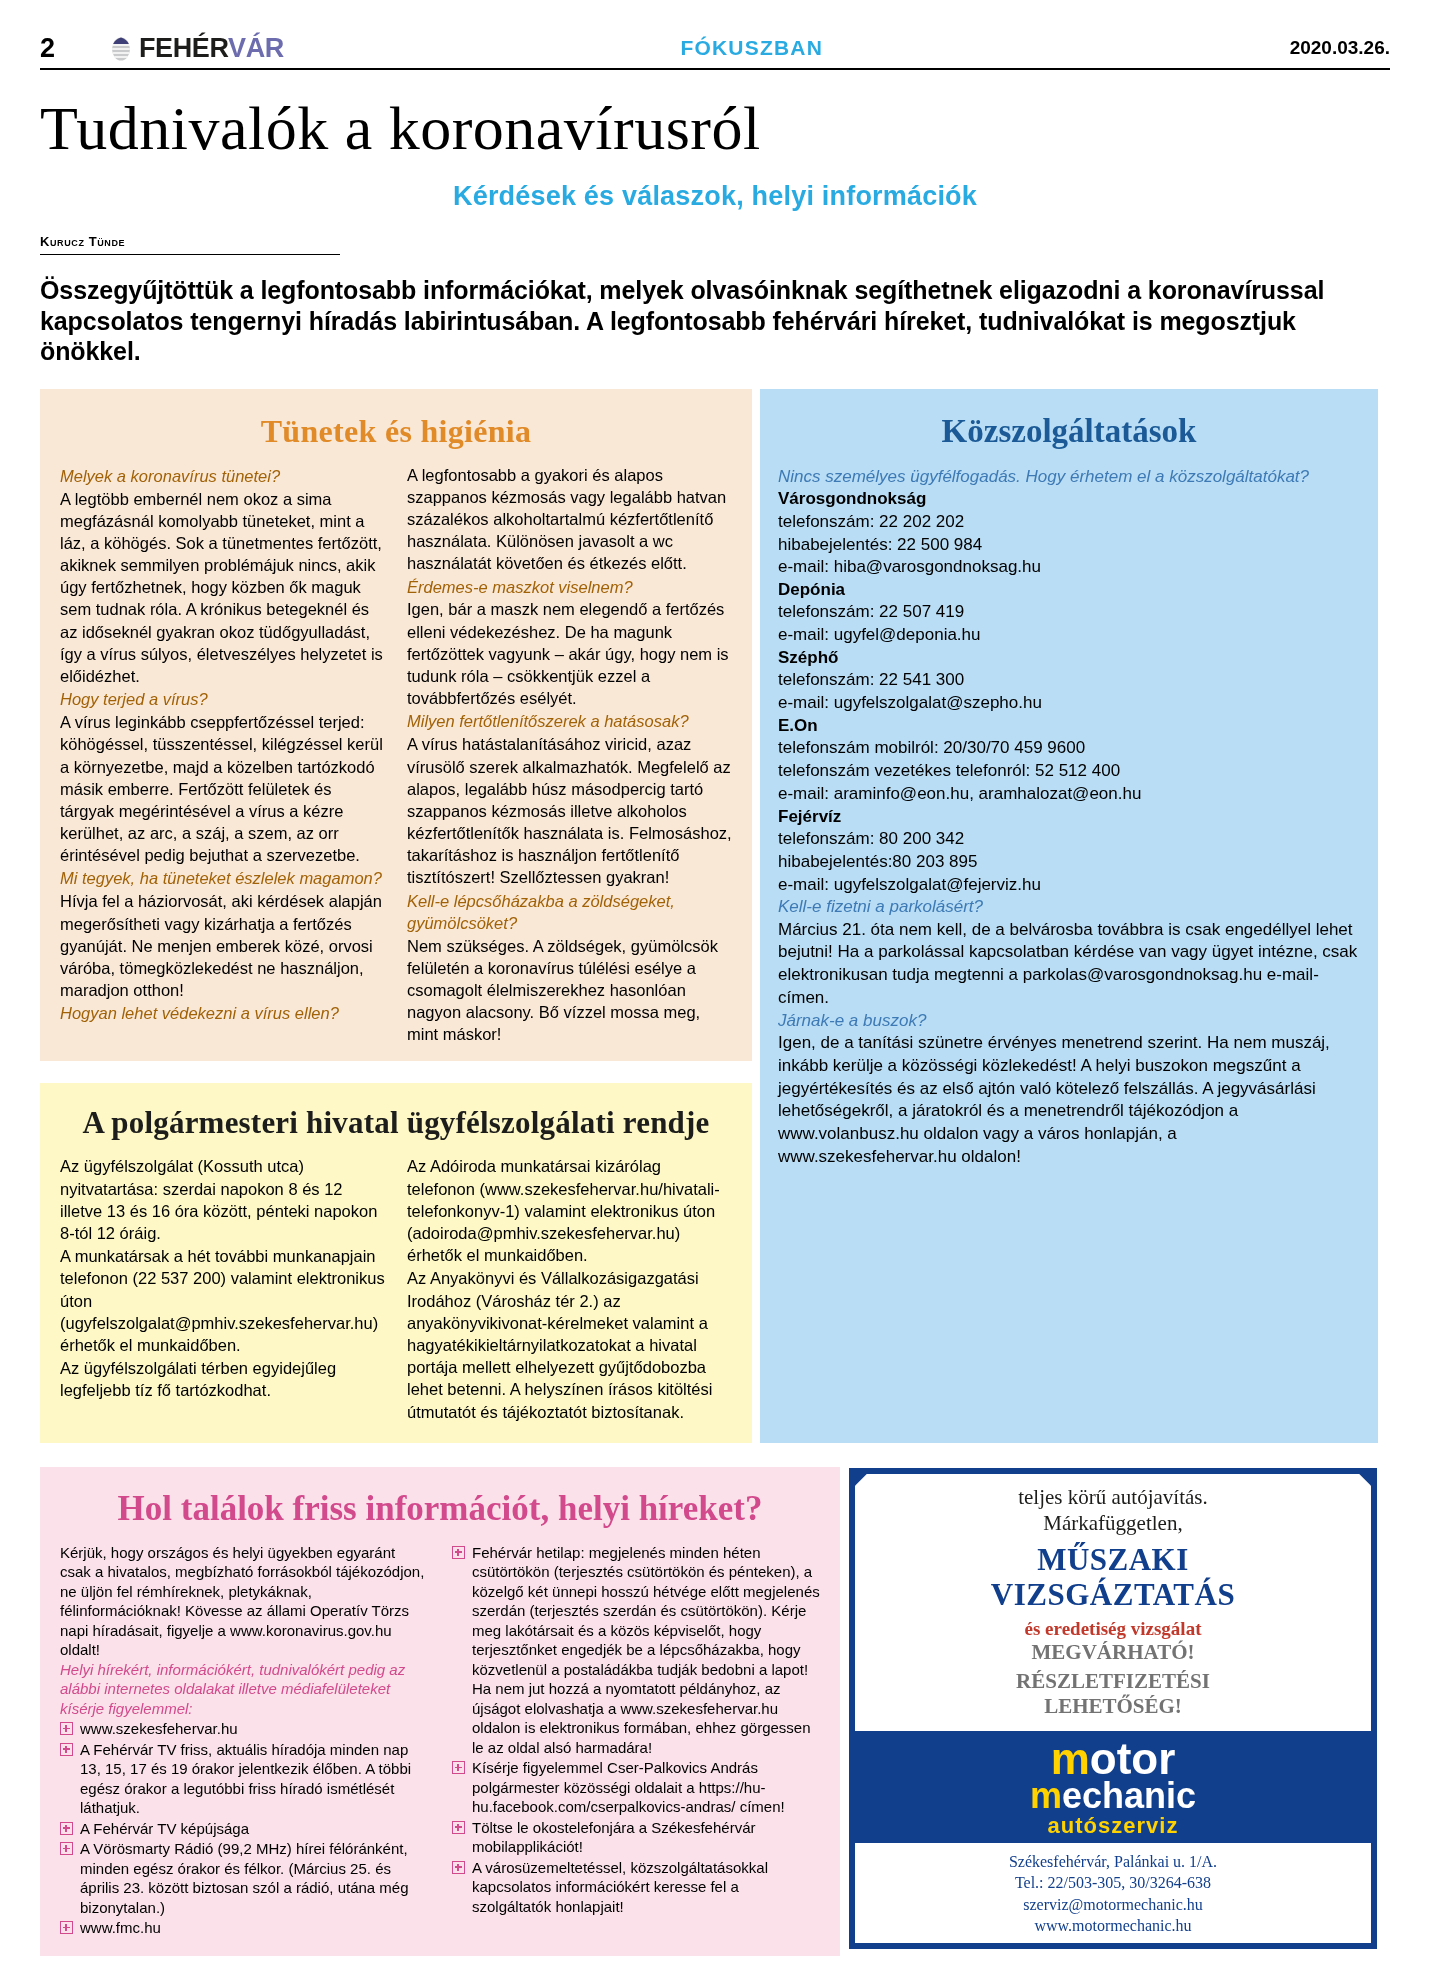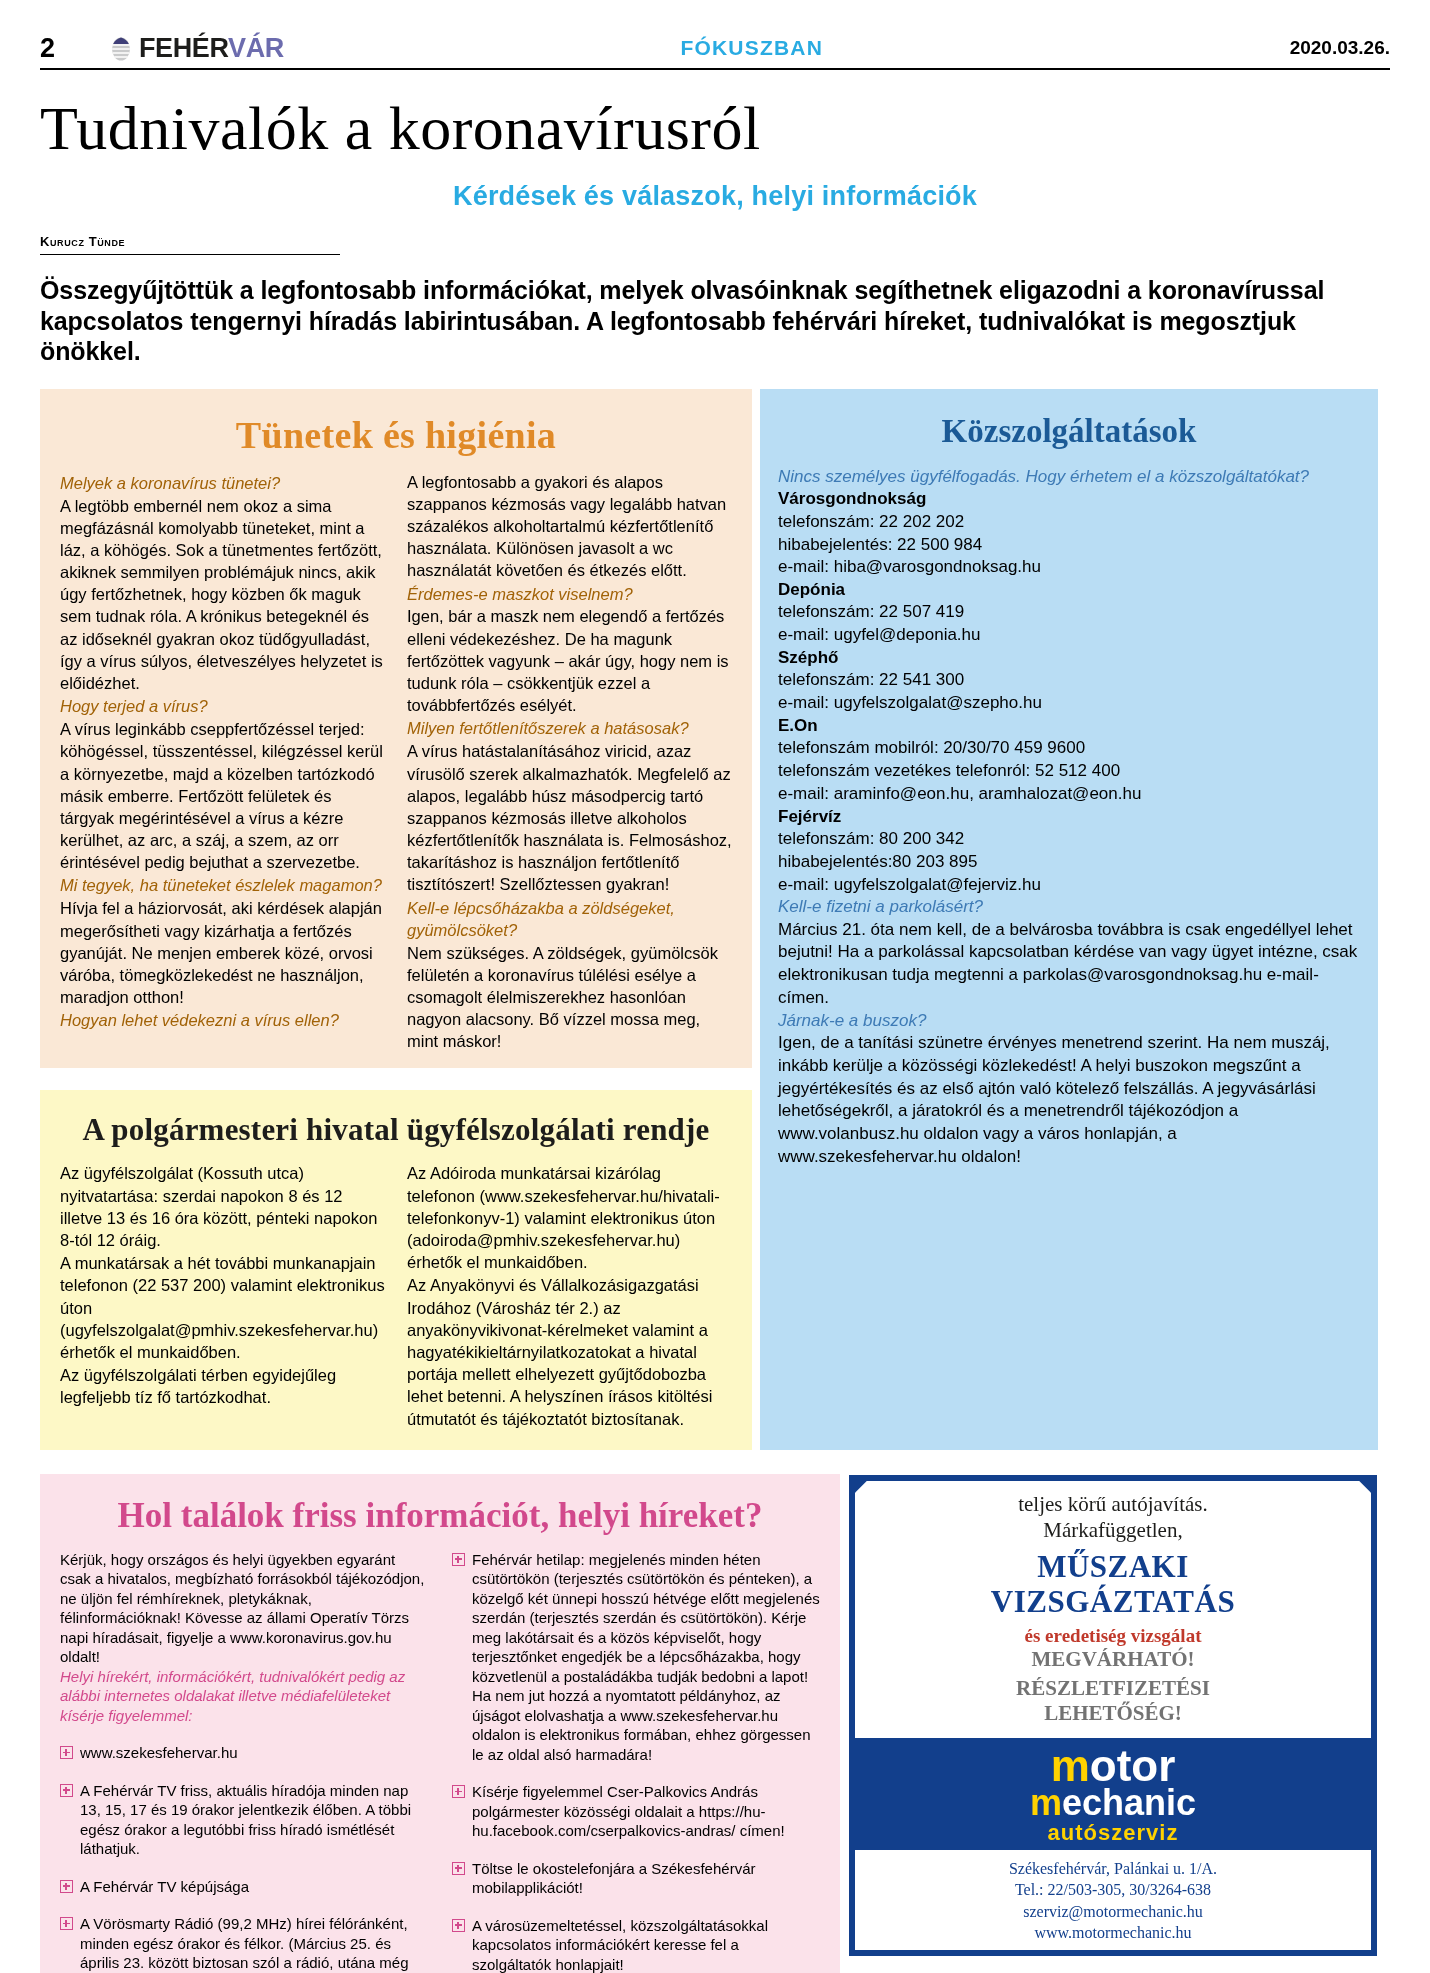--- a/index.html
+++ b/index.html
@@ -67,21 +67,21 @@
     margin-top: 22px;
   }
   .left-stack { display: flex; flex-direction: column; }
 
   
   .box-symptoms {
     background: #fae8d6; padding: 16px 20px 16px 20px;
   }
   .box-title-orange {
     text-align: center; color: #e08a28; font-family: "Liberation Serif", serif;
-    font-weight: 700; font-size: 38px; letter-spacing: 0.3px;
+    font-weight: 700; font-size: 32px; letter-spacing: 0.3px;
     margin: 8px 0 14px;
   }
   .two-col { column-count: 2; column-gap: 22px; }
   .q {
     color: #a16207; font-style: italic; font-size: 16.5px; line-height: 1.33;
     margin-top: 2px;
   }
   .a { font-size: 16.5px; line-height: 1.345; margin-bottom: 1px; }
 
   
@@ -116,21 +116,21 @@
   }
   .box-pink { background: #fbe2ea; padding: 14px 20px 18px; }
   .box-title-pink {
     text-align: center; color: #d2498c; font-family: "Liberation Serif", serif;
     font-weight: 700; font-size: 35px; margin: 8px 0 14px;
   }
   .pink-cols { column-count: 2; column-gap: 24px; }
   .p-small { font-size: 15px; line-height: 1.3; }
   .p-ital { font-size: 15px; line-height: 1.3; color: #d2498c; font-style: italic; }
   .bullet-row { display: flex; gap: 7px; font-size: 15px; line-height: 1.3;
-    margin-top: 18px; break-inside: avoid-column; }
+    margin-top: 1px; break-inside: avoid-column; }
   .bullet-ico {
     flex: 0 0 auto; width: 13px; height: 13px; margin-top: 3px;
     border: 1.5px solid #d2498c; position: relative;
   }
   .bullet-ico::before, .bullet-ico::after {
     content:""; position:absolute; background:#d2498c;
   }
   .bullet-ico::before { left: 2px; right: 2px; top: 4.3px; height: 1.5px; }
   .bullet-ico::after { top: 2px; bottom: 2px; left: 4.3px; width: 1.5px; }
 

